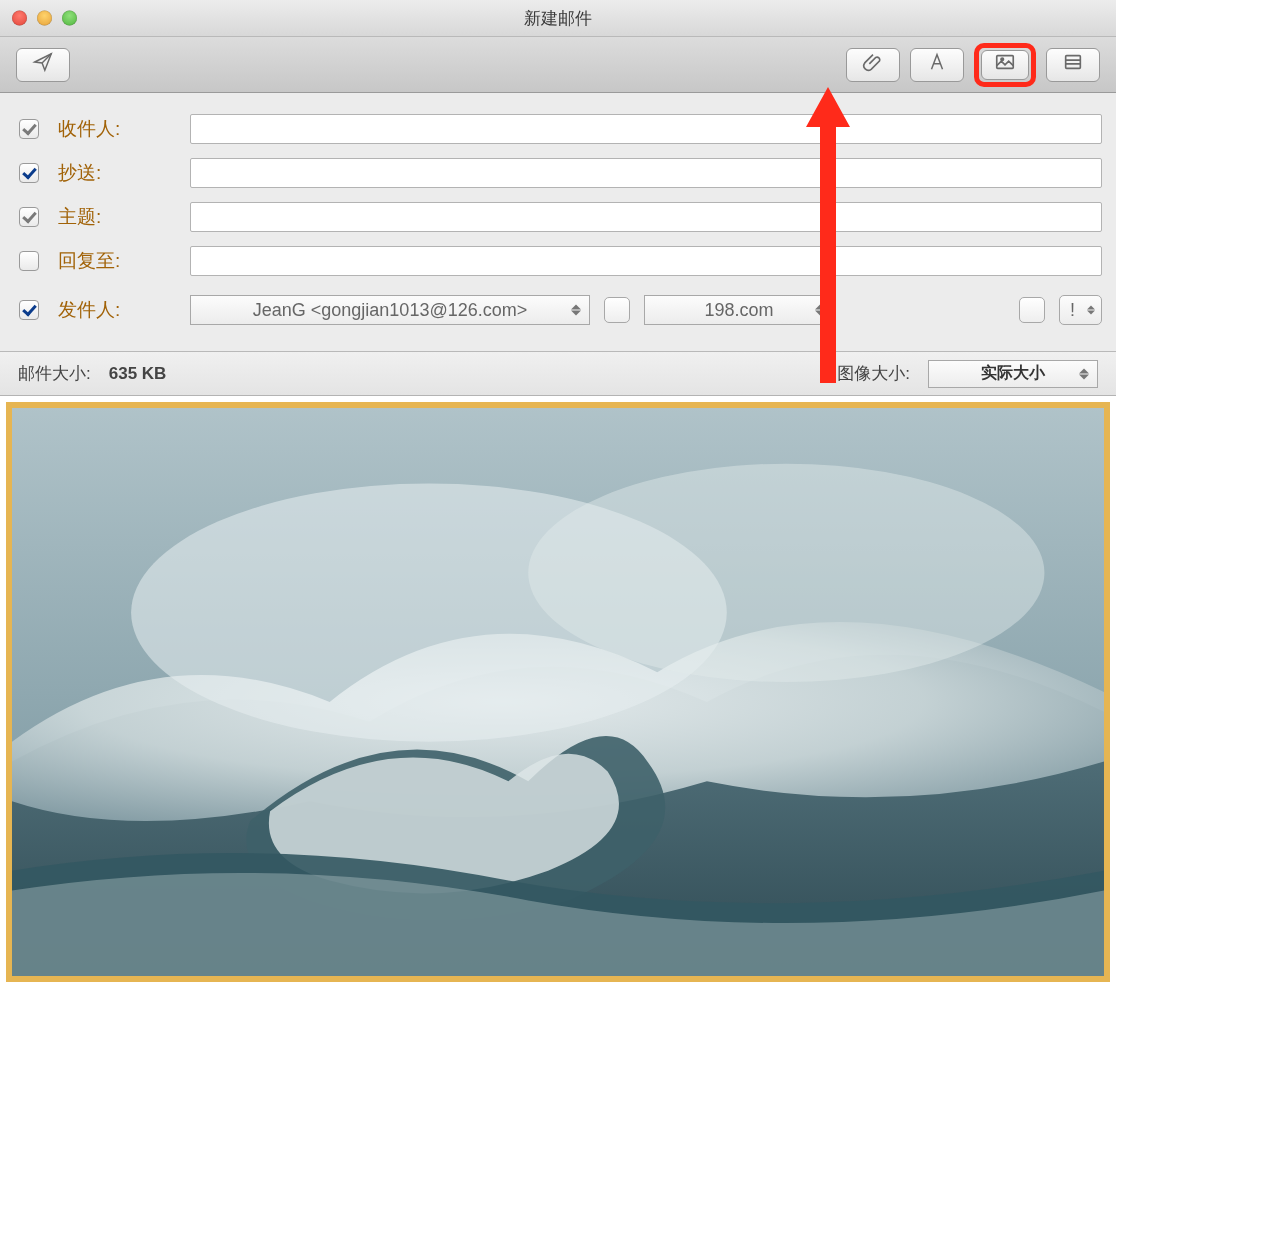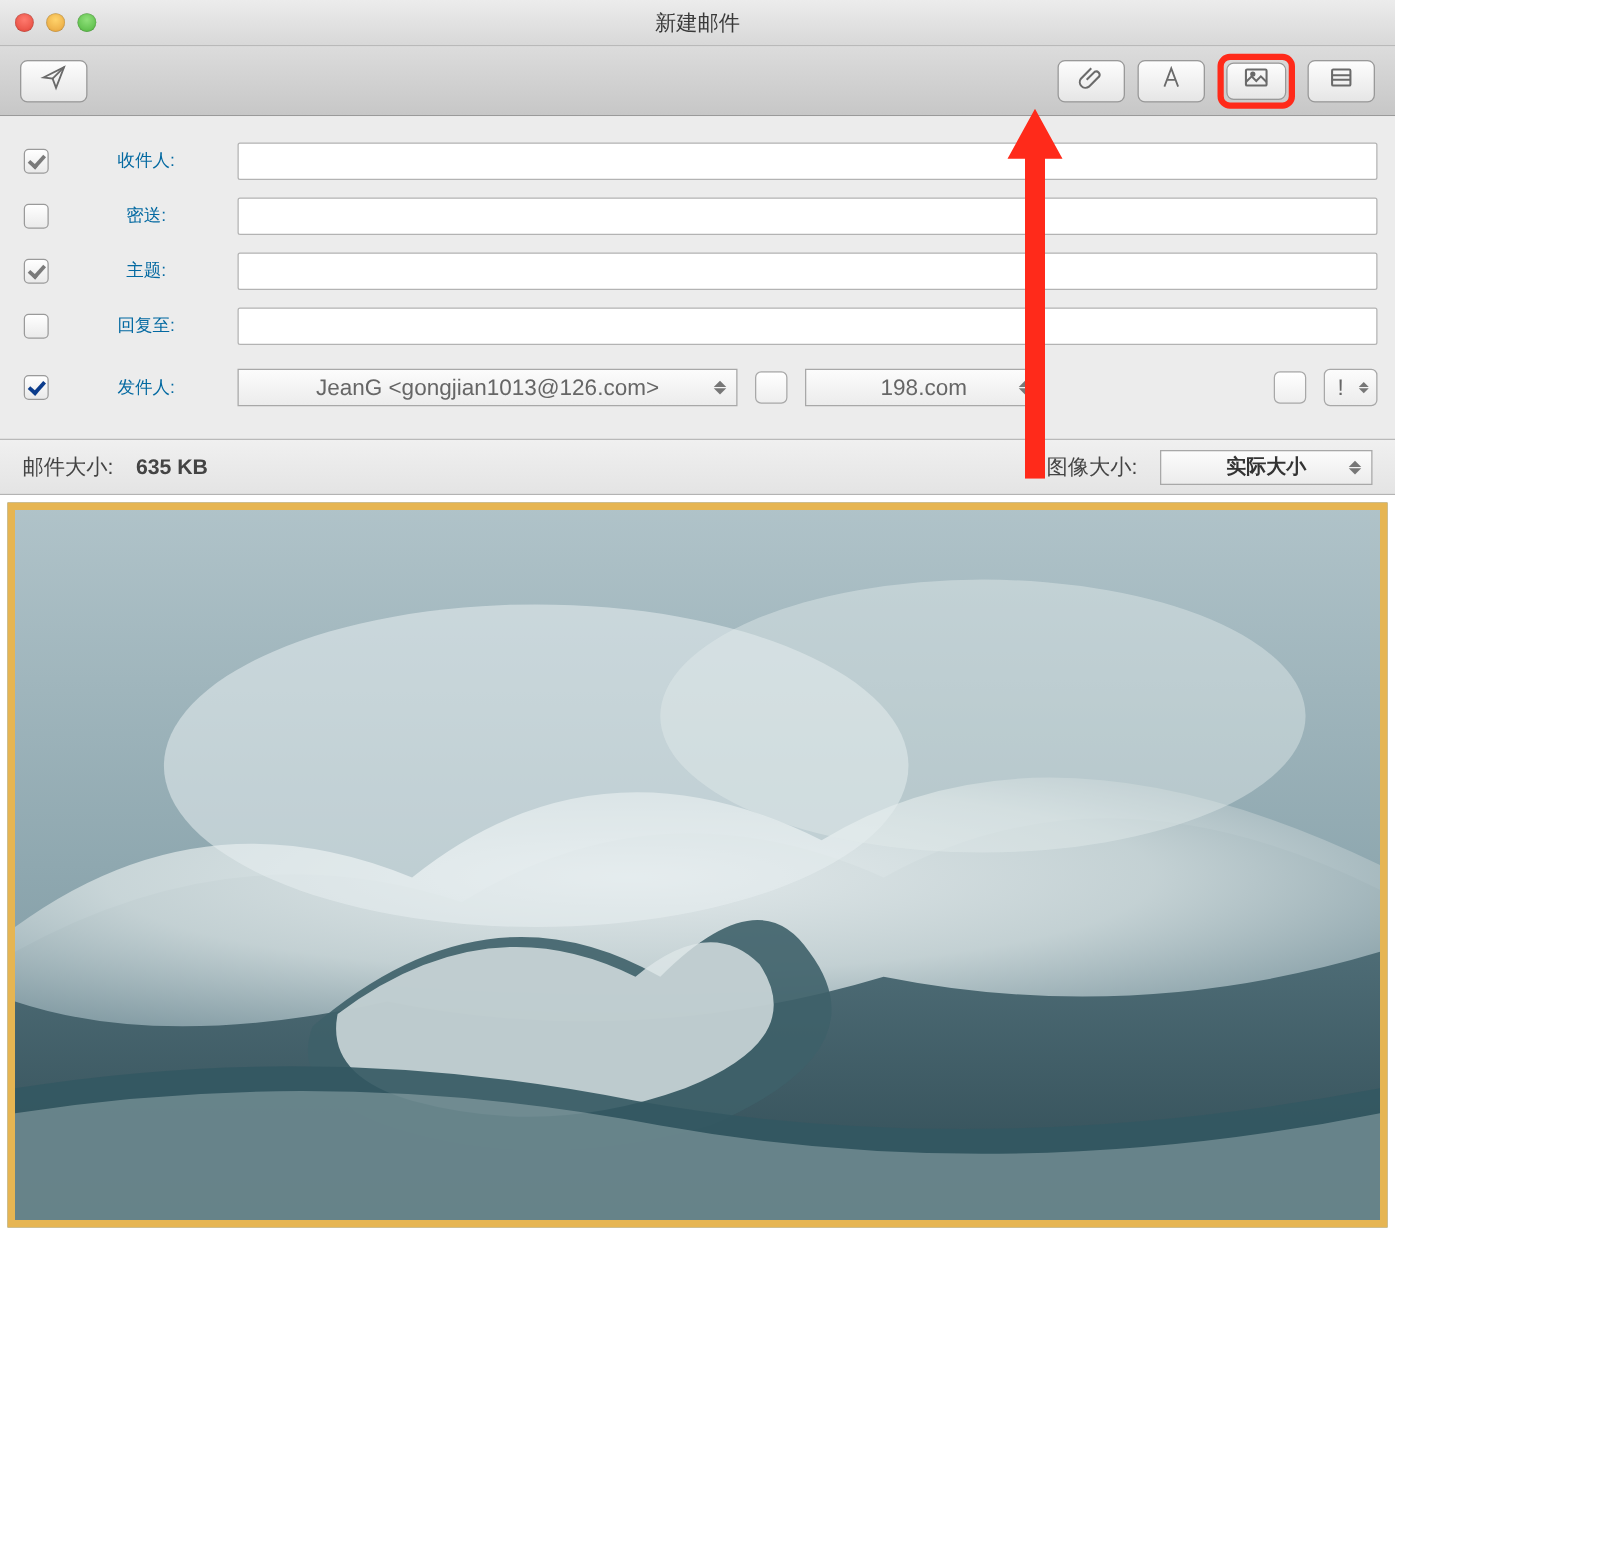--- a/index.html
+++ b/index.html
@@ -78,21 +78,21 @@
   }
   .cb.checked::after {
     content: "";
     position: absolute; left: 3px; top: 4px;
     width: 10px; height: 5px;
     border-left: 3px solid #0b3c8c;
     border-bottom: 3px solid #0b3c8c;
     transform: rotate(-48deg);
   }
   .cb.grey.checked::after { border-color: #7a7a7a; }
-  .lbl { width: 118px; text-align: center; color: #0369a1; font-size: 14px; }
+  .lbl { width: 118px; text-align: left; color: #a16207; font-size: 19px; }
   .tinput {
     flex: 1;
     height: 30px;
     background: #fff;
     border: 1px solid #b3b3b3;
     border-radius: 2px;
   }
   .select {
     height: 30px;
     background: linear-gradient(#fcfcfc,#ececec);
@@ -231,28 +231,28 @@
   <div class="fields">
 
     <div class="row">
       <div class="cbwrap">
           <div class="cb grey checked"></div>
         </div>
       <div class="lbl">收件人:</div>
       <div class="tinput"></div>
     </div>
 
-
     <div class="row">
       <div class="cbwrap">
-          <div class="cb"></div>
-        </div>
-      <div class="lbl">密送:</div>
+          <div class="cb checked"></div>
+        </div>
+      <div class="lbl">抄送:</div>
       <div class="tinput"></div>
     </div>
+
 
     <div class="row">
       <div class="cbwrap">
           <div class="cb grey checked"></div>
         </div>
       <div class="lbl">主题:</div>
       <div class="tinput"></div>
     </div>
 
     <div class="row">

